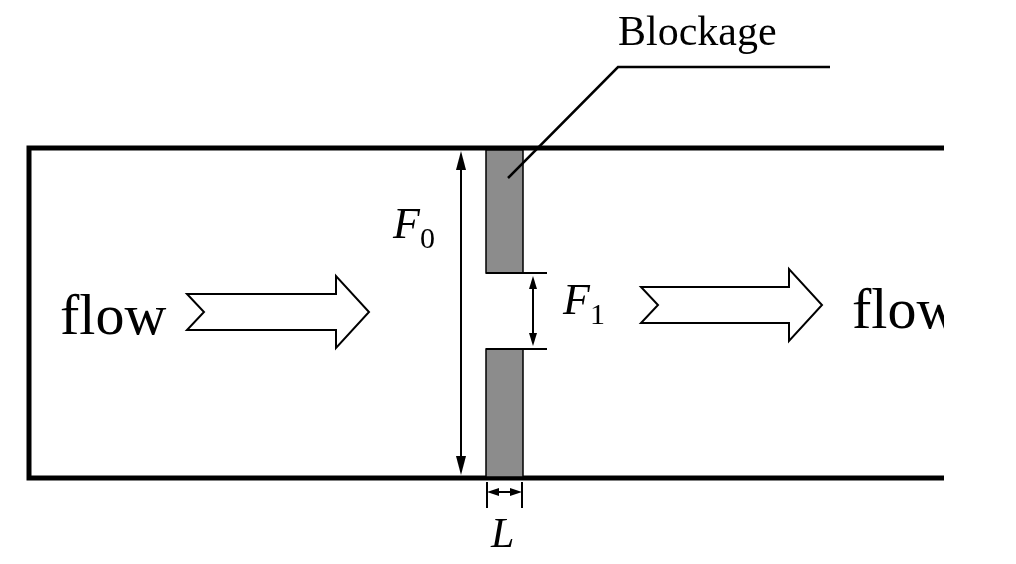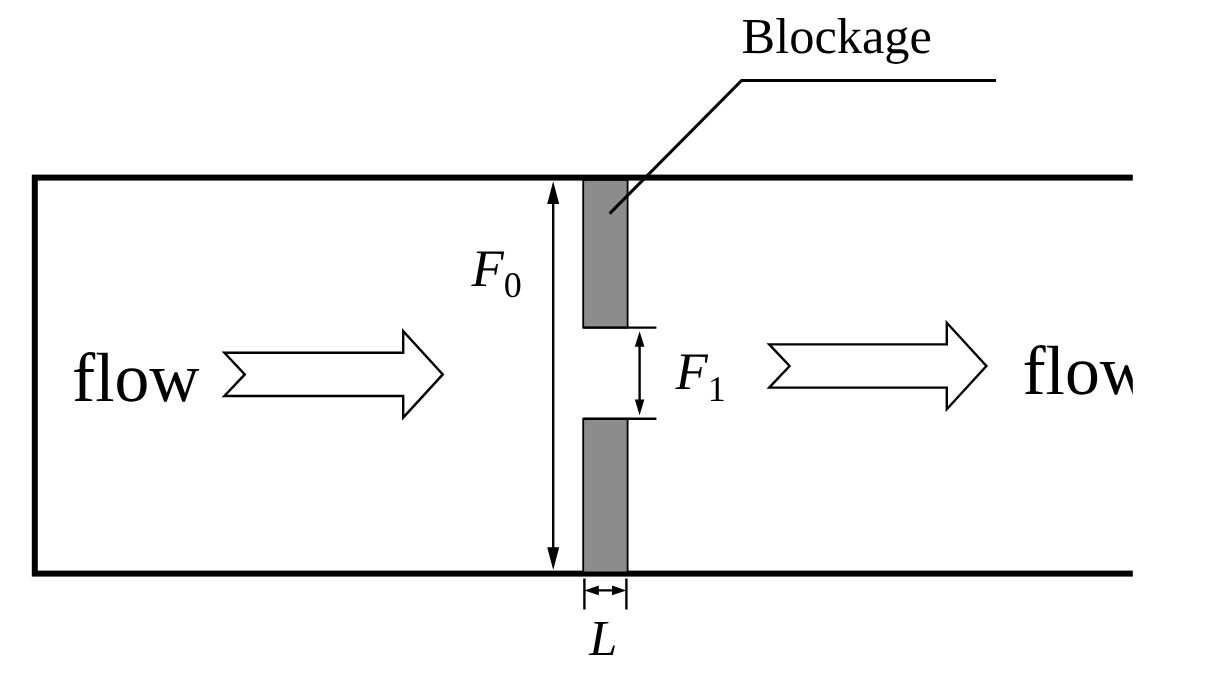--- a/index.html
+++ b/index.html
@@ -64,17 +64,17 @@
   </svg>
 
   <div class="label blockage-title" style="left:618px; top:10px;">Blockage</div>
 
   <div class="label flow-label" style="left:60px; top:286px;">flow</div>
 
   <div class="label flow-label" style="left:852px; top:280px;">flow</div>
 
   <div class="label f-label" style="left:393px; top:202px;"><span>F</span><sub>0</sub></div>
 
-  <div class="label f-label" style="left:563px; top:288px;"><span>F</span><sub>1</sub></div>
+  <div class="label f-label" style="left:563px; top:278px;"><span>F</span><sub>1</sub></div>
 
   <div class="label l-label" style="left:491px; top:512px;">L</div>
 
 </div>
 
 </body></html>

